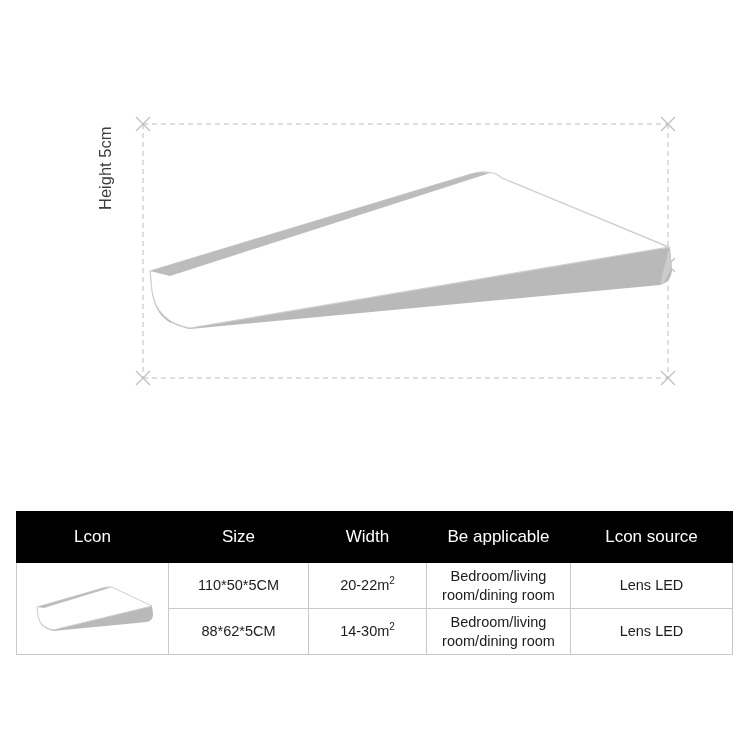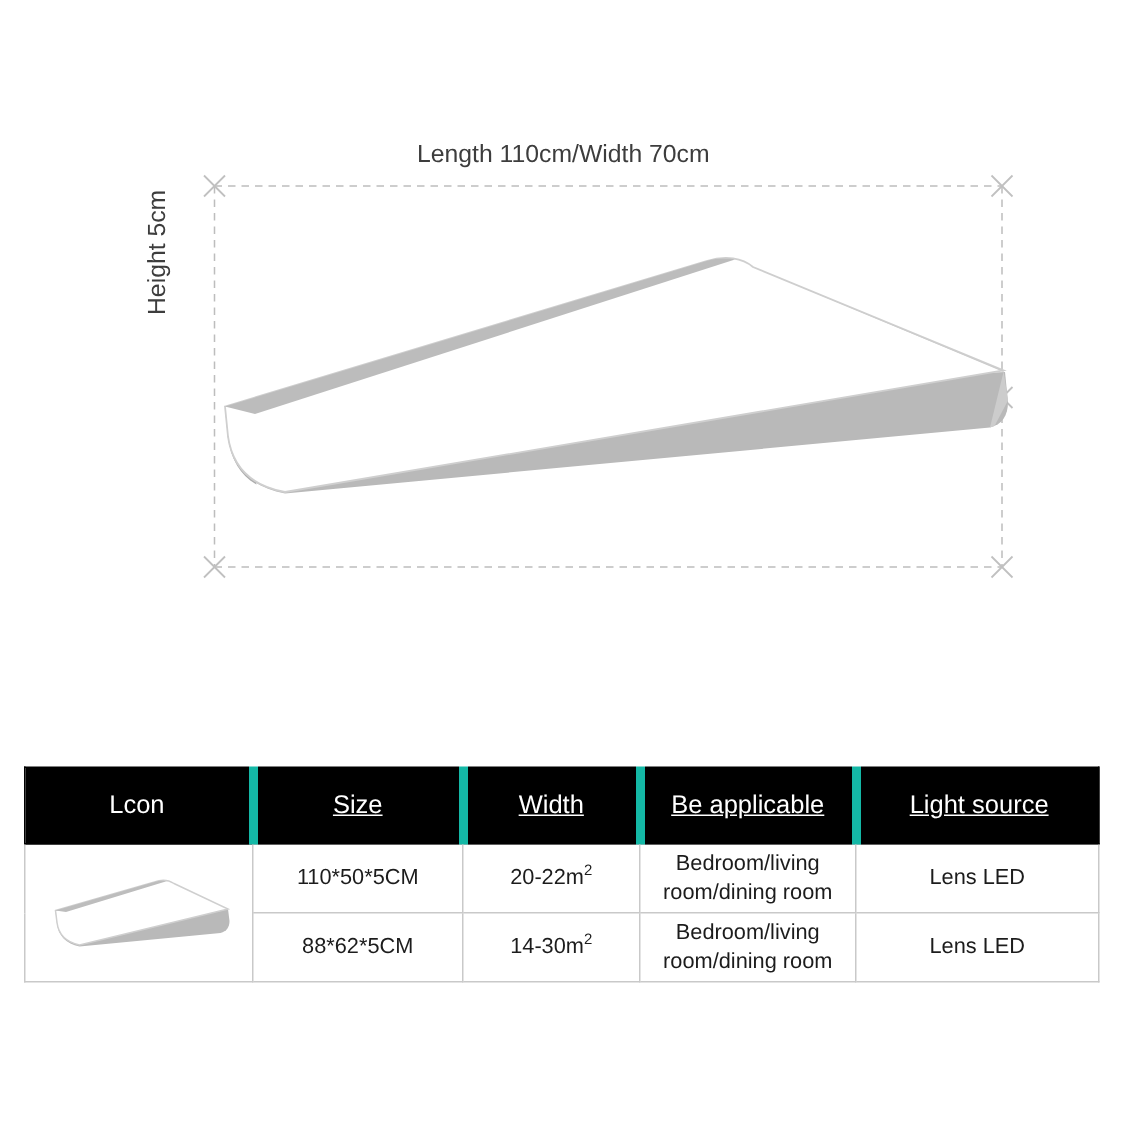--- a/index.html
+++ b/index.html
@@ -63,22 +63,21 @@
     font-weight: normal;
   }
   #spec-table thead th {
     background: #000000;
     color: #ffffff;
     font-size: 17px;
     height: 48px;
     border-color: #000000;
   }
   #spec-table thead th.hdr-divider {
-    border-left: 6px solid #14b8a6;
-    text-decoration: underline;
+    border-left: 1px solid #14b8a6;
   }
   #spec-table tbody td {
     height: 43px;
     font-size: 14.5px;
     line-height: 1.25;
     background: #ffffff;
   }
   .col-icon { width: 152px; }
   .col-size { width: 140px; }
   .col-space { width: 118px; }
@@ -141,40 +140,39 @@
 
       <path d="M 150,272 L 471,174 C 483,171 494,172 501,178 L 670,248 L 672,268 L 190,329 C 168,325 155,313 152,292 Z" fill="#ffffff" stroke="#d8d8d8" stroke-width="1" opacity="0"></path>
       <path d="M 150,271 L 471,174 C 484,170 495,172 502,178 L 669,247 L 190,328 C 168,324 155,312 152,291 Z" fill="#ffffff" stroke="#cfcfcf" stroke-width="1.2"></path>
 
       <path d="M 150,271 L 471,174 C 478,172 485,172 490,173 L 170,276 Z" fill="#bcbcbc" stroke="none"></path>
 
       <path d="M 502,178 L 669,247 L 672,267 L 663,284 L 660,285 L 669,248 Z" fill="#cccccc" stroke="none"></path>
     </g>
   </svg>
 
-  <div class="dim-label" id="label-top">Length 110cm/Width 70cm</div>
 
   <div class="dim-label" id="label-left">Height 5cm</div>
 </div>
 
 <table id="spec-table">
   <colgroup>
     <col class="col-icon">
     <col class="col-size">
     <col class="col-space">
     <col class="col-applicable">
     <col class="col-source">
   </colgroup>
   <thead>
     <tr>
       <th>Lcon</th>
       <th class="hdr-divider">Size</th>
       <th class="hdr-divider">Width</th>
       <th class="hdr-divider">Be applicable</th>
-      <th class="hdr-divider">Light source</th>
+      <th class="hdr-divider">Lcon source</th>
     </tr>
   </thead>
   <tbody>
     <tr>
       <td class="icon-cell" rowspan="2">
         <svg width="132" height="58" viewBox="0 0 132 58">
           <path d="M 10,28 L 11,36 C 12,44 17,49 26,51 L 120,42 C 124,41 126,38 126,34 L 125,26 Z" fill="#b9b9b9"></path>
           <path d="M 10,27 L 76,8 C 81,6 86,7 89,9 L 125,26 L 26,50 C 17,48 12,43 11,35 Z" fill="#ffffff" stroke="#cfcfcf" stroke-width="1"></path>
           <path d="M 10,27 L 76,8 C 79,7 82,7 84,7.5 L 17,28 Z" fill="#bdbdbd"></path>
         </svg>

